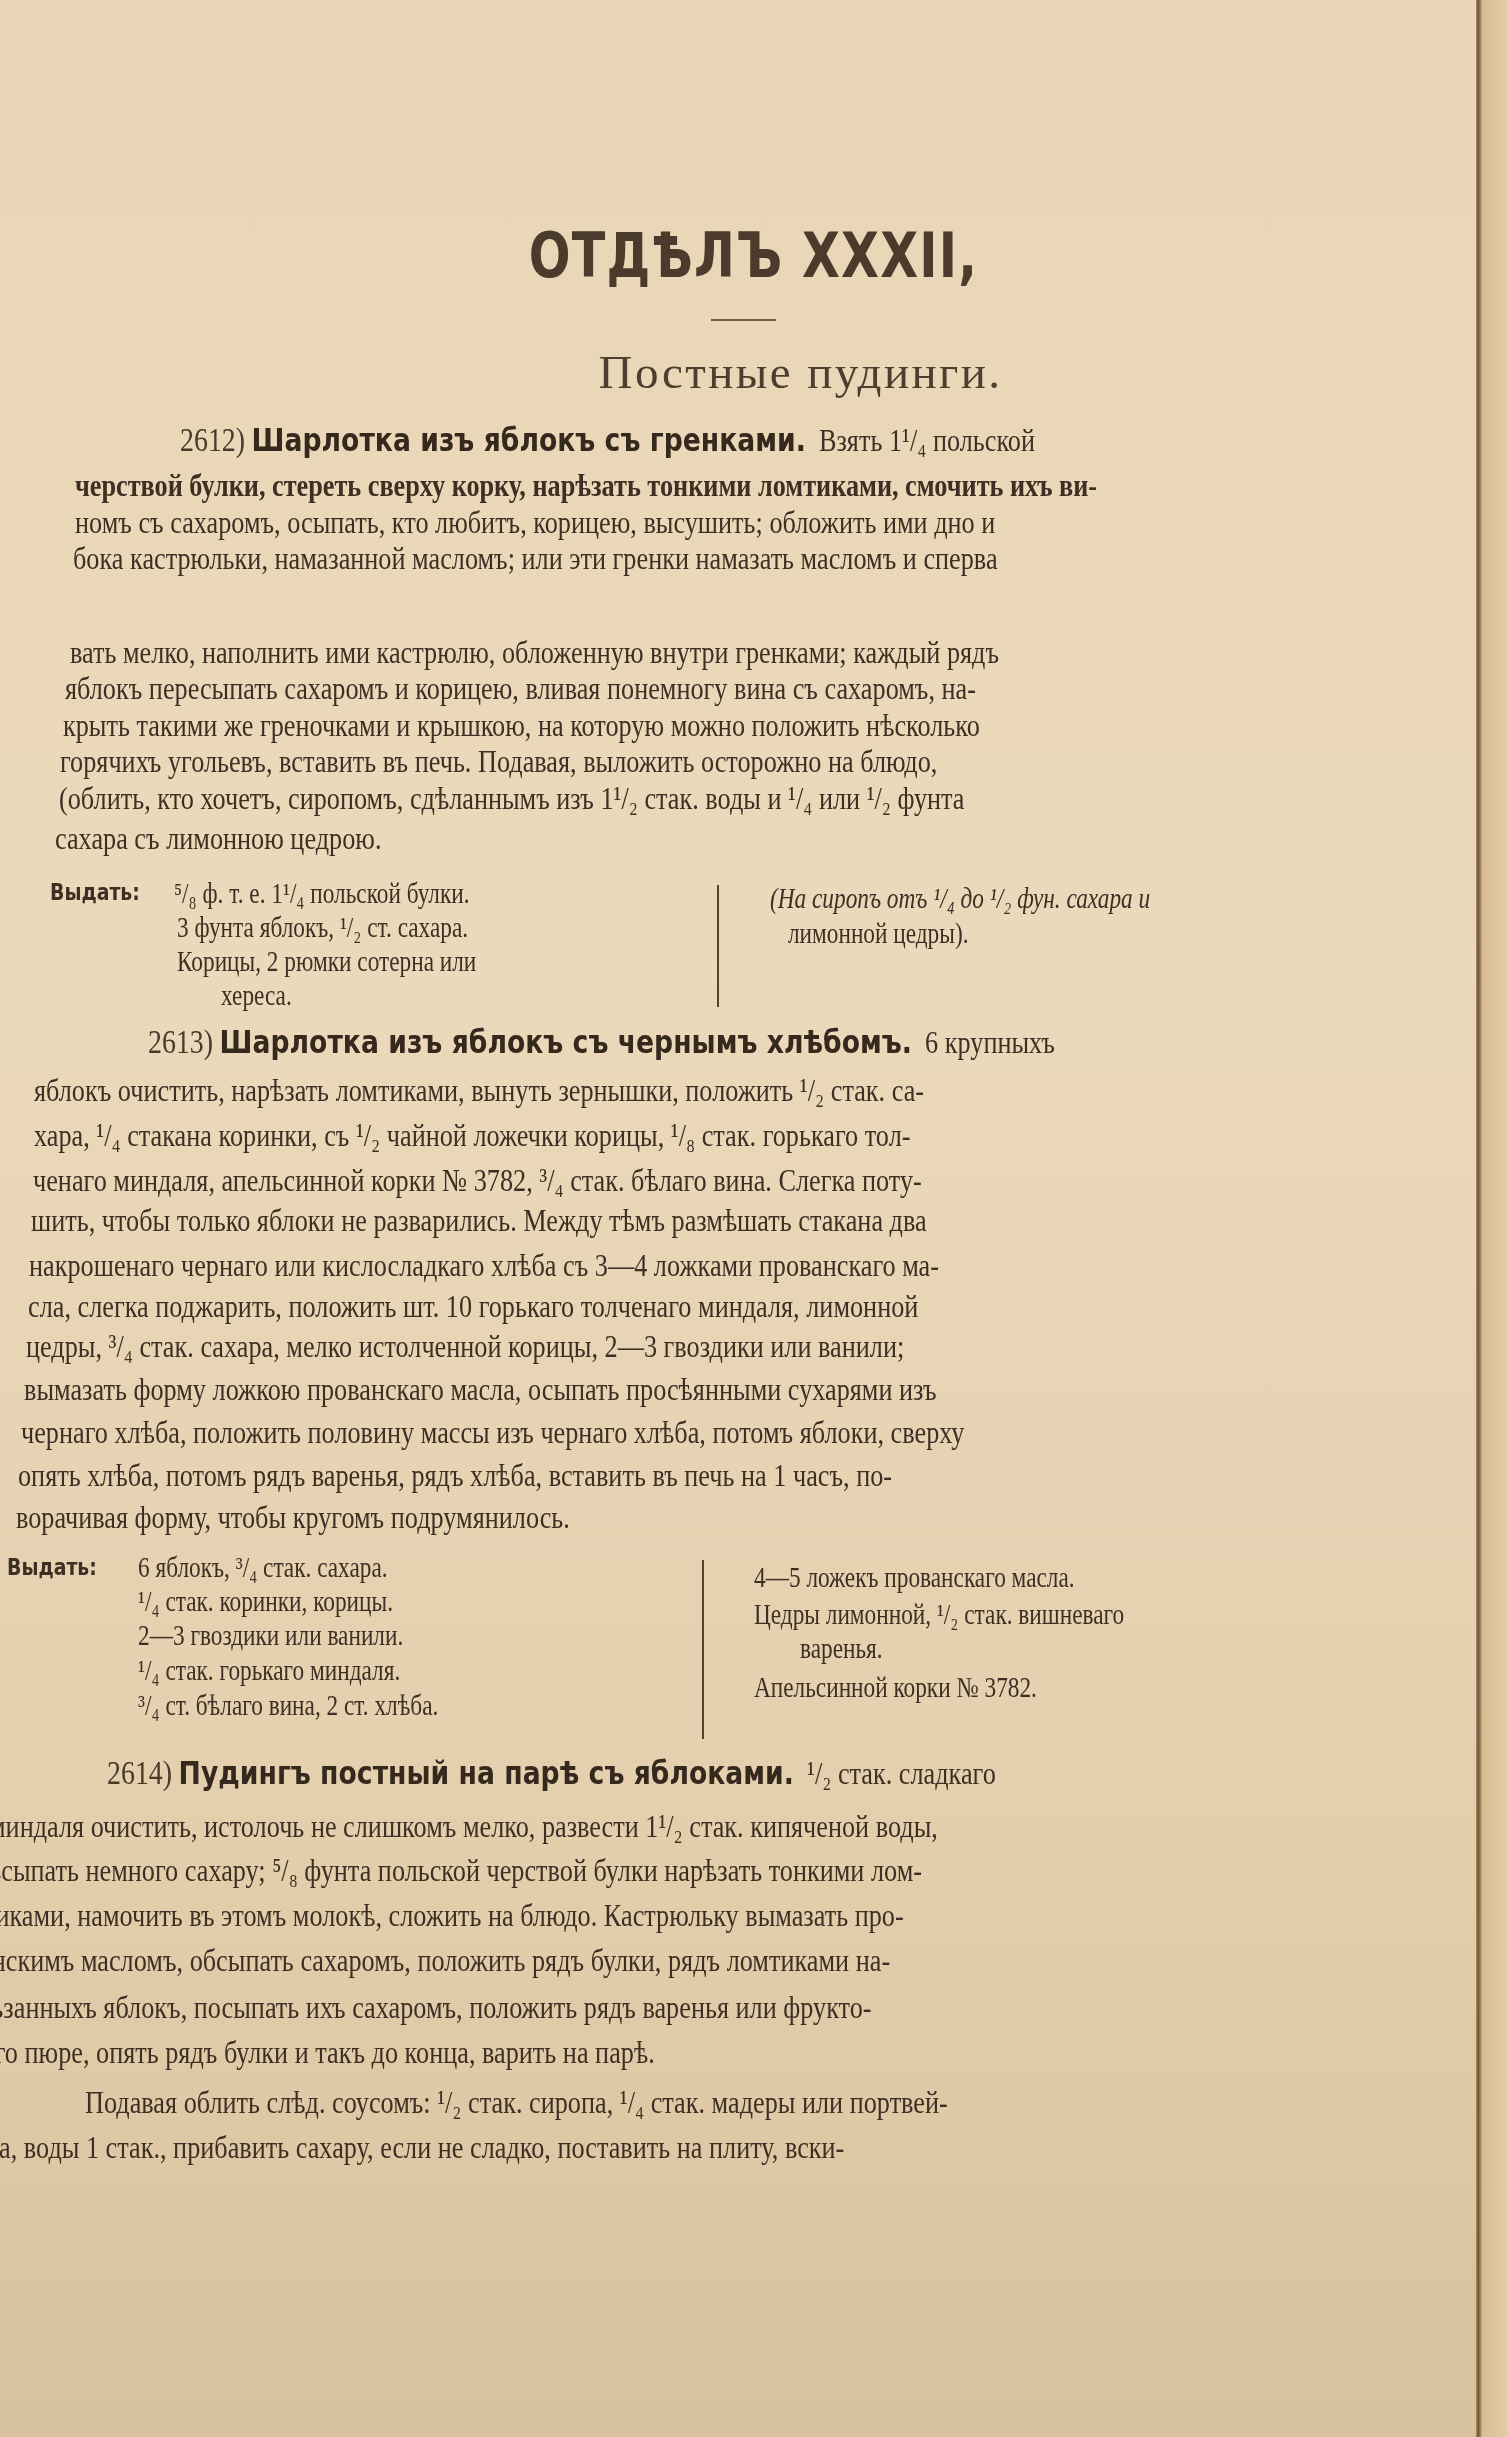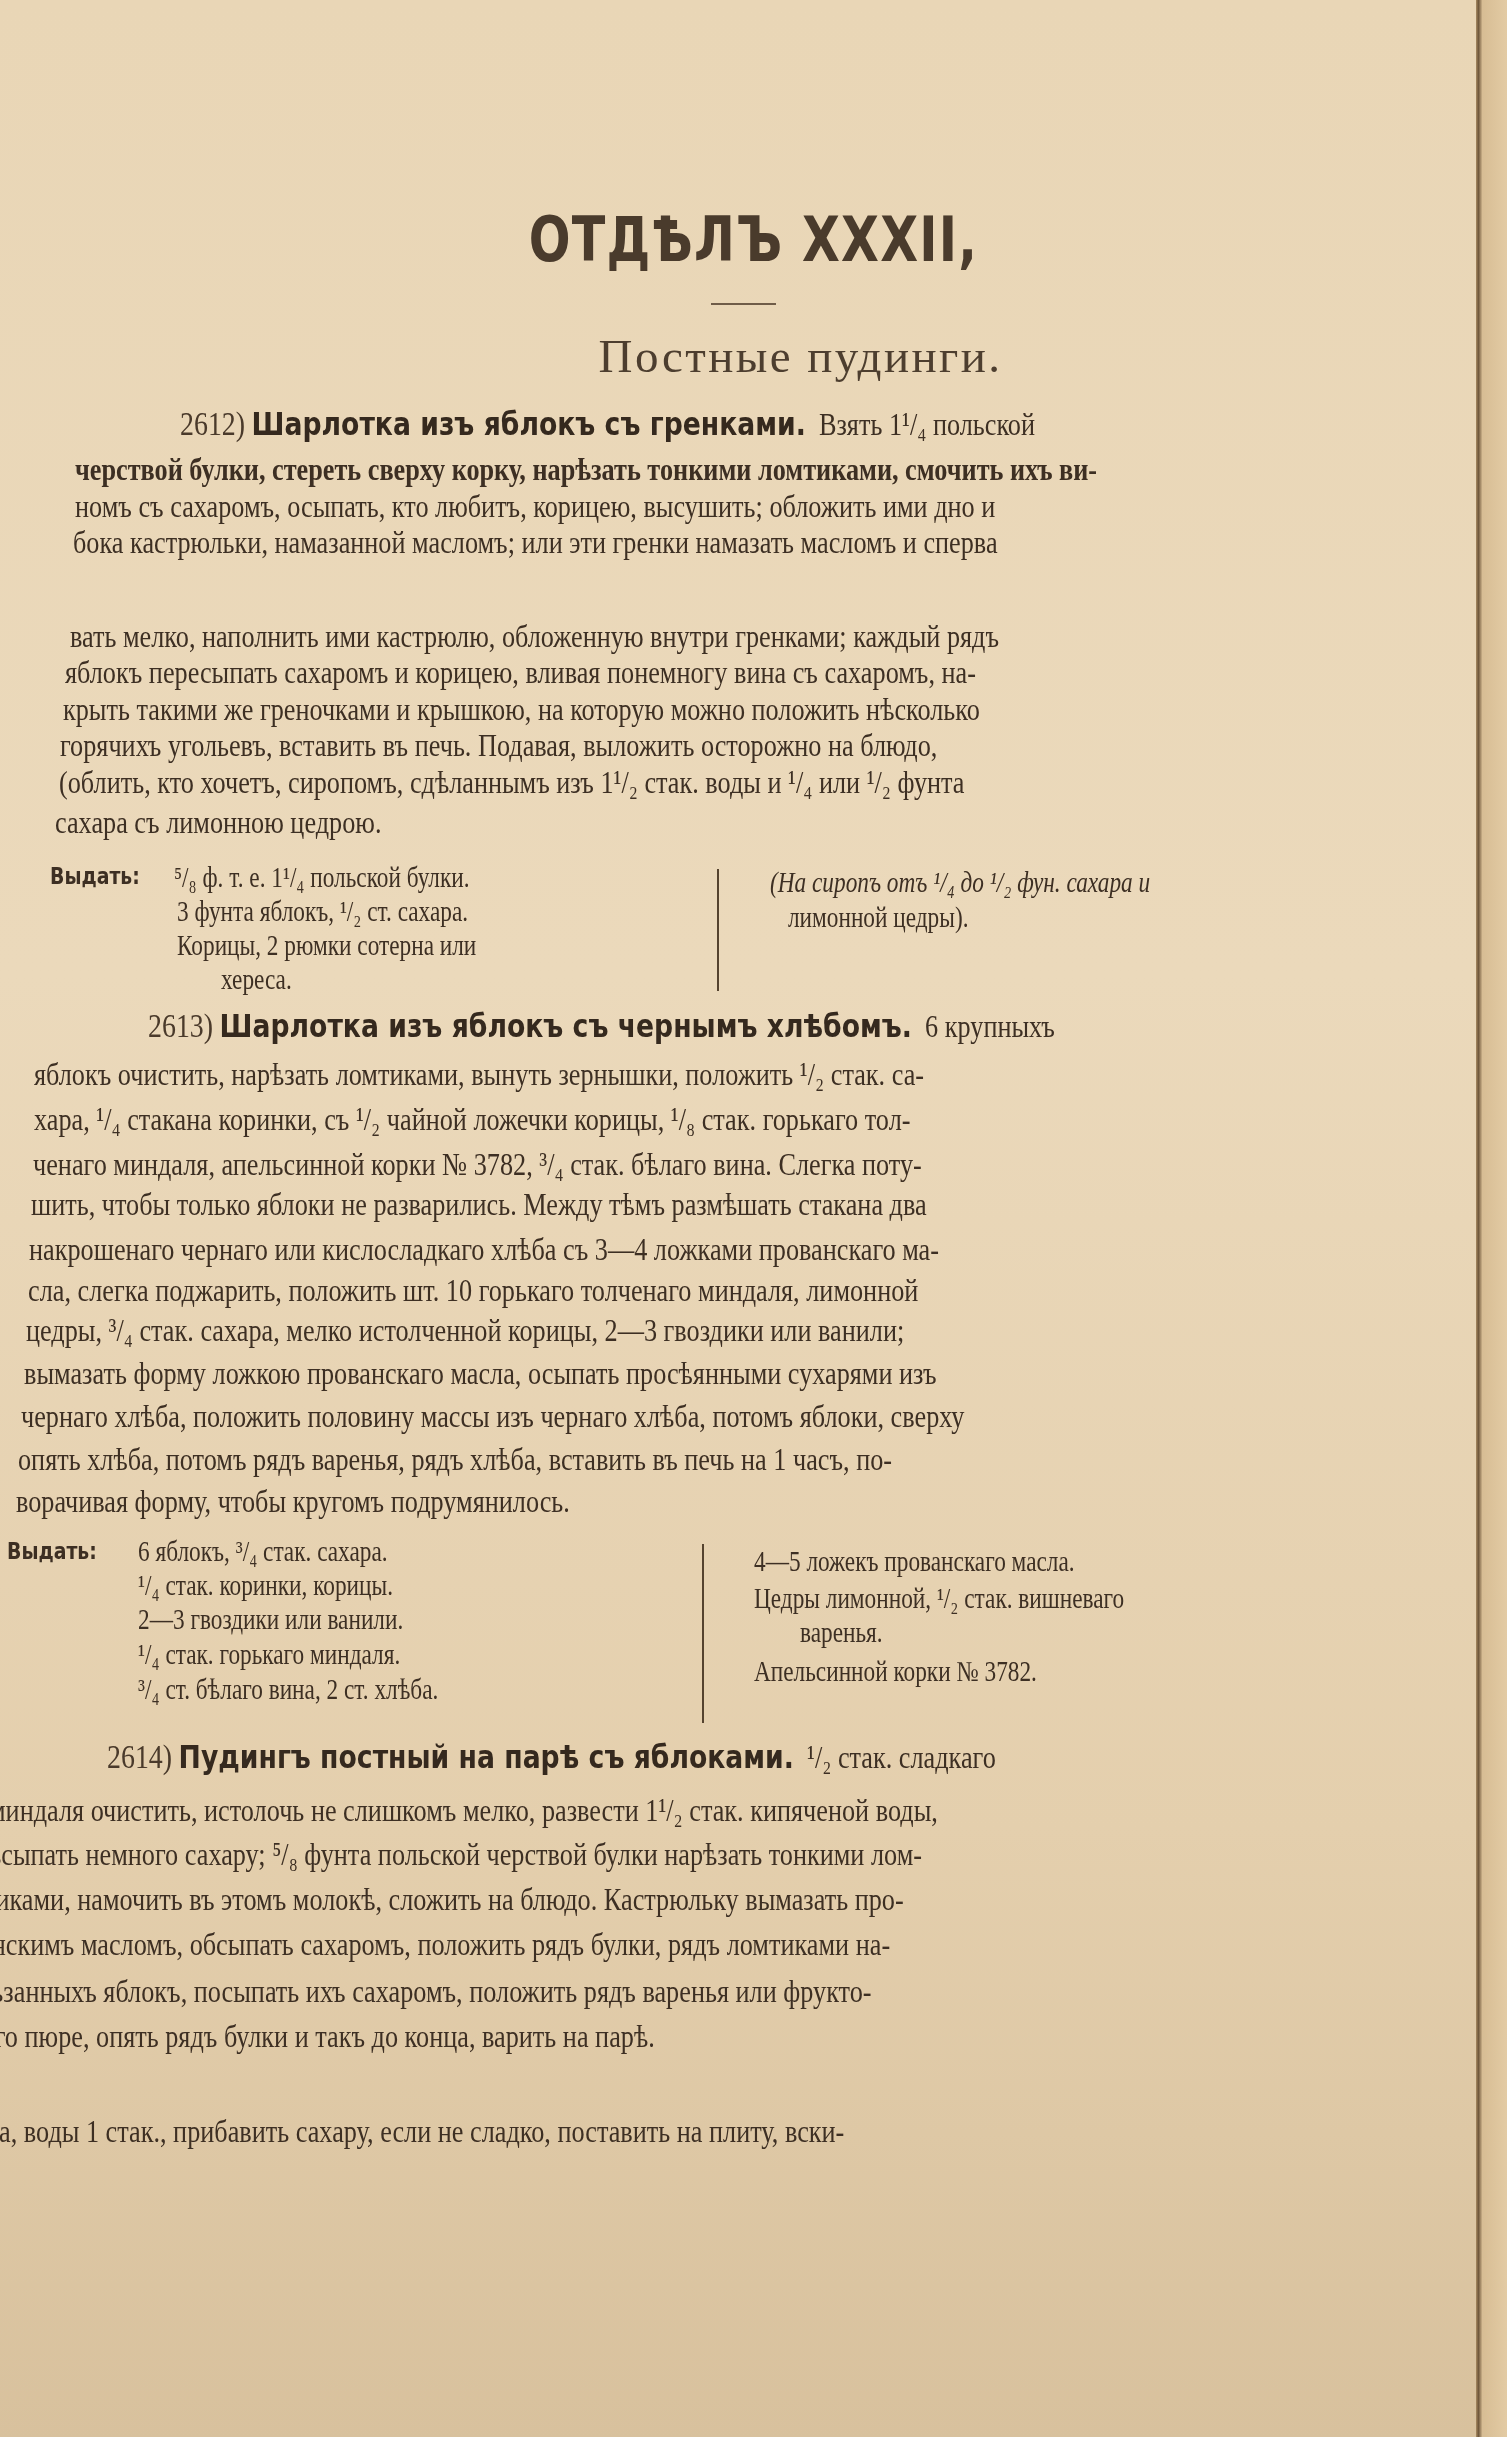--- a/index.html
+++ b/index.html
@@ -7,21 +7,21 @@
     width: 1507px; height: 2438px; overflow: hidden; position: relative;
     background: linear-gradient(180deg, #e9d6b6 0%, #ebd9bb 40%, #e4cfad 75%, #d8c19d 100%);
     font-family: "Liberation Serif", "DejaVu Serif", serif;
     color: #3b2e22;
   }
   .page-edge {
     position: absolute; top: 0; right: 0; width: 31px; height: 2438px;
     background: linear-gradient(90deg, #a98b62 0px, #6e563a 2.4px, #d7bd94 6.5px, #e3cba4 31px);
   }
   .page {
-    position: absolute; left: 0; top: 0; width: 1479px; height: 2234px;
+    position: absolute; left: 0; top: 16px; width: 1479px; height: 2234px;
   }
   .heading-section {
     position: absolute; top: 203px; left: 0; width: 1507px; text-align: center;
     font-family: "DejaVu Sans", "Liberation Sans", sans-serif; font-weight: bold;
     font-size: 63px; letter-spacing: 1.6px; color: #4a3b2c;
     transform: scaleX(0.78);
   }
   .heading-rule {
     position: absolute; top: 303px; left: 711px; width: 65px; height: 1.6px; background: #6f5c48;
   }
@@ -117,18 +117,19 @@
       <span class="title">Пудингъ постный на парѣ съ яблоками.</span>
       &nbsp;<span>¹/₂ стак. сладкаго</span>
     </span>
   </div>
   <div class="line" style="top:1792px; left:-11.4px;"><span class="t">миндаля очистить, истолочь не слишкомъ мелко, развести 1¹/₂ стак. кипяченой воды,</span></div>
   <div class="line" style="top:1836px; left:-11.4px;"><span class="t">всыпать немного сахару; ⁵/₈ фунта польской черствой булки нарѣзать тонкими лом-</span></div>
   <div class="line" style="top:1881px; left:-16.3px;"><span class="t">тиками, намочить въ этомъ молокѣ, сложить на блюдо. Кастрюльку вымазать про-</span></div>
   <div class="line" style="top:1926px; left:-32.5px;"><span class="t">ванскимъ масломъ, обсыпать сахаромъ, положить рядъ булки, рядъ ломтиками на-</span></div>
   <div class="line" style="top:1973px; left:-24.4px;"><span class="t">рѣзанныхъ яблокъ, посыпать ихъ сахаромъ, положить рядъ варенья или фрукто-</span></div>
   <div class="line" style="top:2018px; left:-29px;"><span class="t">ваго пюре, опять рядъ булки и такъ до конца, варить на парѣ.</span></div>
+  <div class="line" style="top:2068px; left:85px;"><span class="t">Подавая облить слѣд. соусомъ: ¹/₂ стак. сиропа, ¹/₄ стак. мадеры или портвей-</span></div>
   <div class="line" style="top:2113px; left:-14.6px;"><span class="t">на, воды 1 стак., прибавить сахару, если не сладко, поставить на плиту, вски-</span></div>
 
 </div>
 
 <div class="page-edge"></div>
 
 
 </body></html>

